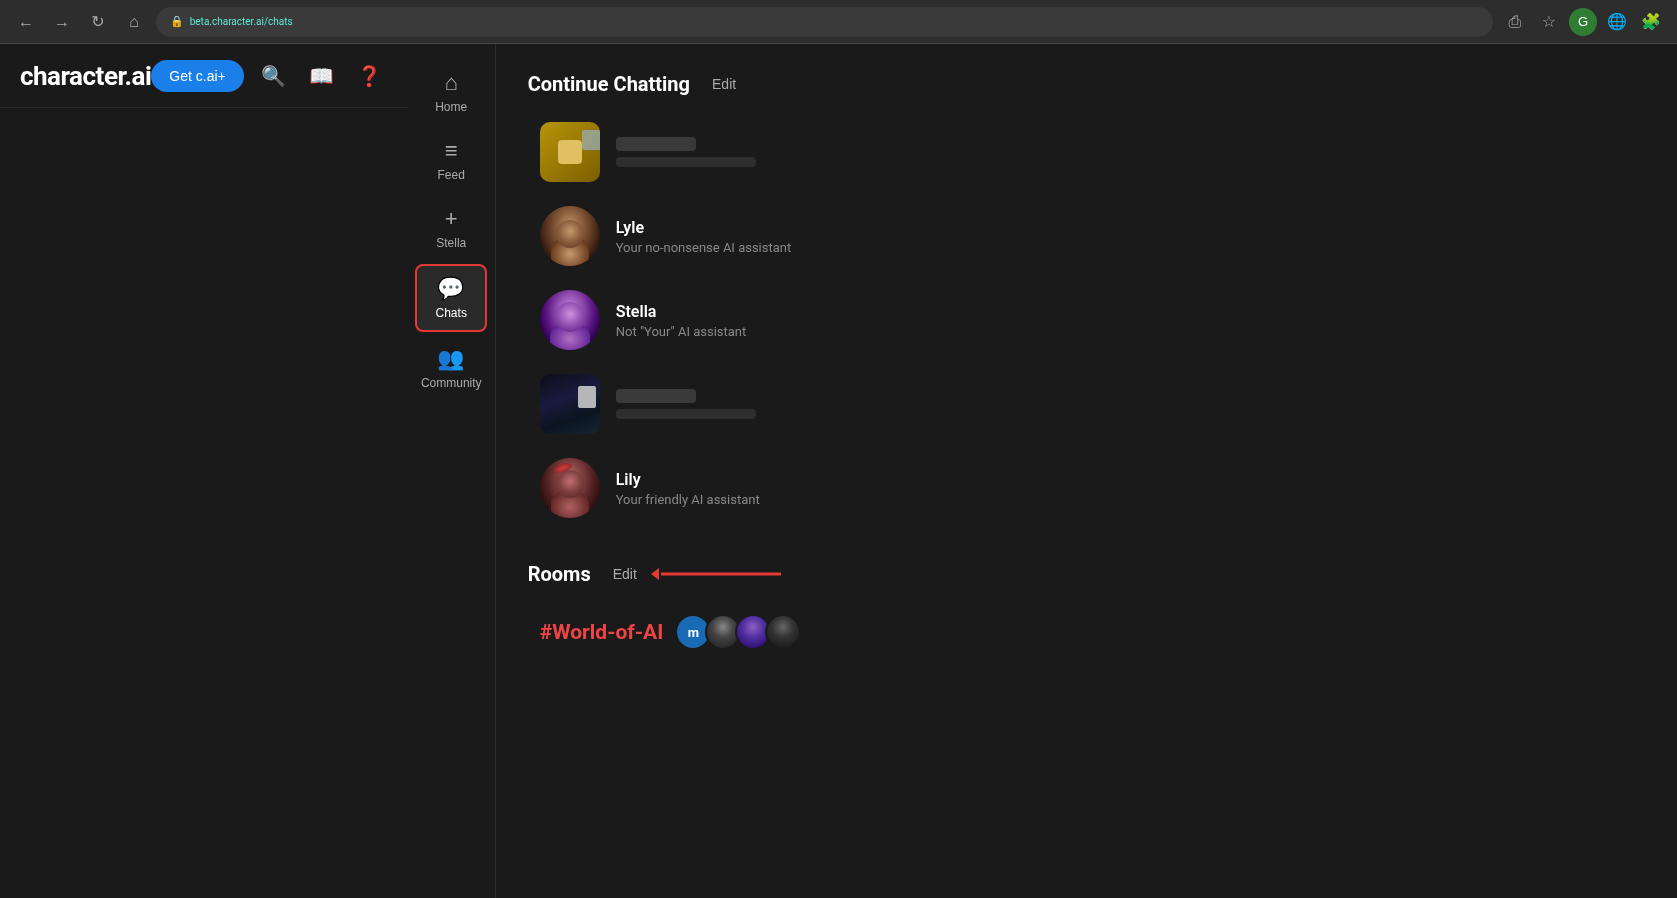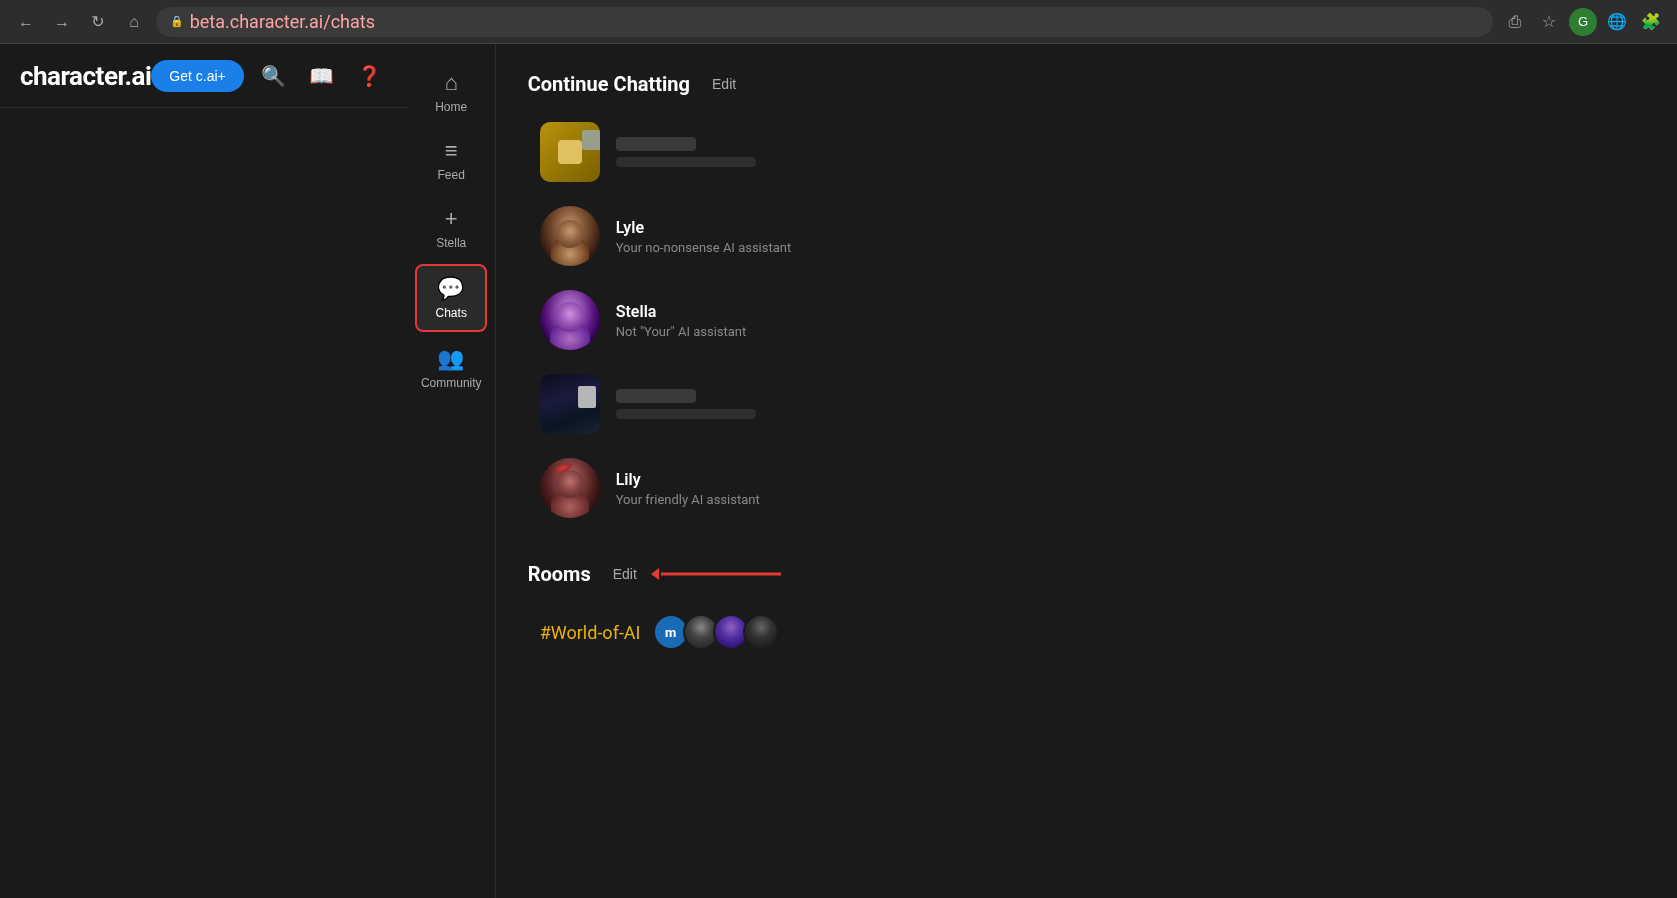--- a/index.html
+++ b/index.html
@@ -36,21 +36,21 @@
       border-radius: 20px;
       height: 30px;
       padding: 0 14px;
       color: #e0e0e0;
       font-size: 13px;
       display: flex;
       align-items: center;
       gap: 6px;
     }
     .lock-icon { color: #aaa; font-size: 11px; }
-    .address-text { color: #fca5a5; font-size: 18px; }
+    .address-text { color: #5eead4; font-size: 10px; }
     .browser-actions {
       display: flex; gap: 6px; align-items: center;
     }
     .browser-icon-btn {
       width: 28px; height: 28px;
       background: none; border: none;
       color: #aaa; font-size: 16px;
       cursor: pointer; display: flex; align-items: center; justify-content: center;
       border-radius: 4px;
     }
@@ -283,23 +283,23 @@
     
     .room-item {
       display: flex;
       align-items: center;
       gap: 12px;
       padding: 10px 12px;
       border-radius: 10px;
       cursor: pointer;
     }
     .room-name {
-      font-size: 18px;
-      font-weight: 400;
-      color: #eab308;
+      font-size: 21px;
+      font-weight: 700;
+      color: #ef4444;
     }
     .room-avatars {
       display: flex;
       gap: -4px;
     }
     .room-avatar {
       width: 36px; height: 36px;
       border-radius: 50%;
       border: 2px solid #1a1a1a;
       margin-left: -6px;

